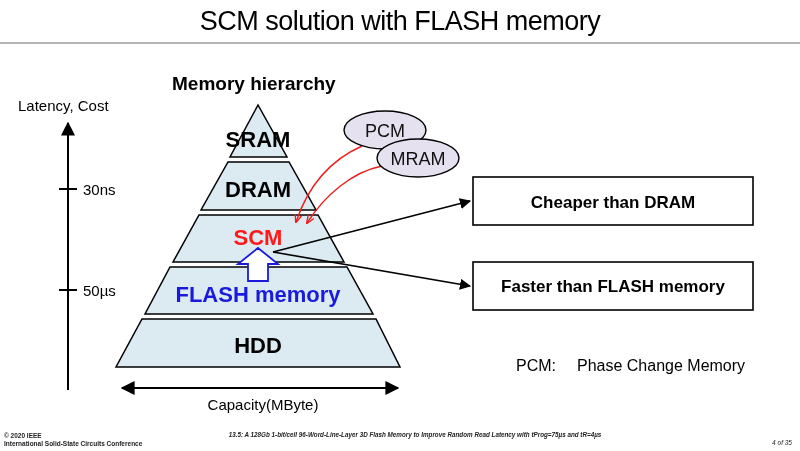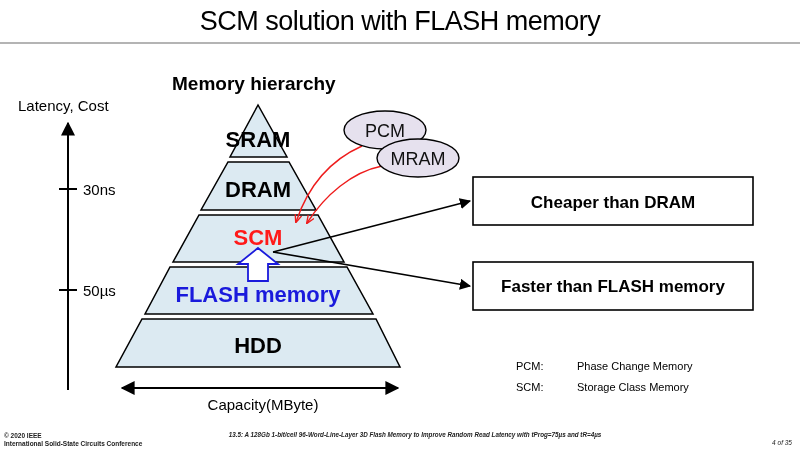--- a/index.html
+++ b/index.html
@@ -7,21 +7,21 @@
          font-family: "Liberation Sans", sans-serif; color: #000; }
   .title { position: absolute; left: 0; top: 6px; width: 800px; text-align: center;
            font-size: 27px; letter-spacing: -0.5px; }
   .title-rule { position: absolute; left: 0; top: 42px; width: 800px; height: 2px; background: #b4b4b4; }
   svg.diagram { position: absolute; left: 0; top: 0; }
   .subtitle { font-weight: bold; font-size: 19px; }
   .axis-label { font-size: 15px; }
   .tier-label { font-weight: bold; font-size: 22px; text-anchor: middle; }
   .bubble-label { font-size: 18px; text-anchor: middle; fill: #111; }
   .box-label { font-weight: bold; font-size: 17px; text-anchor: middle; }
-  .legend { position: absolute; left: 516px; top: 356px; font-size: 11px; line-height: 20.5px; }
+  .legend { position: absolute; left: 516px; top: 356px; font-size: 16px; line-height: 20.5px; }
   .legend-row { white-space: nowrap; }
   .legend-abbr { display: inline-block; width: 61px; }
   .footer-left { position: absolute; left: 4px; top: 432px; font-size: 6.5px; line-height: 8px; font-weight: bold; color: #222; }
   .footer-center { position: absolute; left: 0; width: 800px; top: 431px; text-align: center;
                    font-size: 6.3px; font-style: italic; font-weight: bold; color: #222; padding-left: 30px; box-sizing: border-box; }
   .footer-right { position: absolute; right: 8px; top: 439px; font-size: 6.5px; font-style: italic; color: #222; }
 </style>
 </head>
 <body>
 
@@ -80,23 +80,20 @@
   <rect x="473" y="177" width="280" height="48" fill="#ffffff" stroke="#000" stroke-width="1.6"></rect>
   <text x="613" y="208" class="box-label">Cheaper than DRAM</text>
   <rect x="473" y="262" width="280" height="48" fill="#ffffff" stroke="#000" stroke-width="1.6"></rect>
   <text x="613" y="292" class="box-label">Faster than FLASH memory</text>
 </svg>
 
 <div class="legend">
   <div class="legend-row">
     <span class="legend-abbr">PCM:</span><span>Phase Change Memory</span>
   </div>
-  <div class="legend-row">
-    <span class="legend-abbr">SCM:</span><span>Storage Class Memory</span>
-  </div>
 </div>
 
 <div class="footer-left">
   <div>© 2020 IEEE</div>
   <div>International Solid-State Circuits Conference</div>
 </div>
 <div class="footer-center">13.5:  A 128Gb 1-bit/cell 96-Word-Line-Layer 3D Flash Memory to Improve Random Read Latency with tProg=75µs and tR=4µs</div>
 <div class="footer-right">4 of 35</div>
 
 </body></html>

